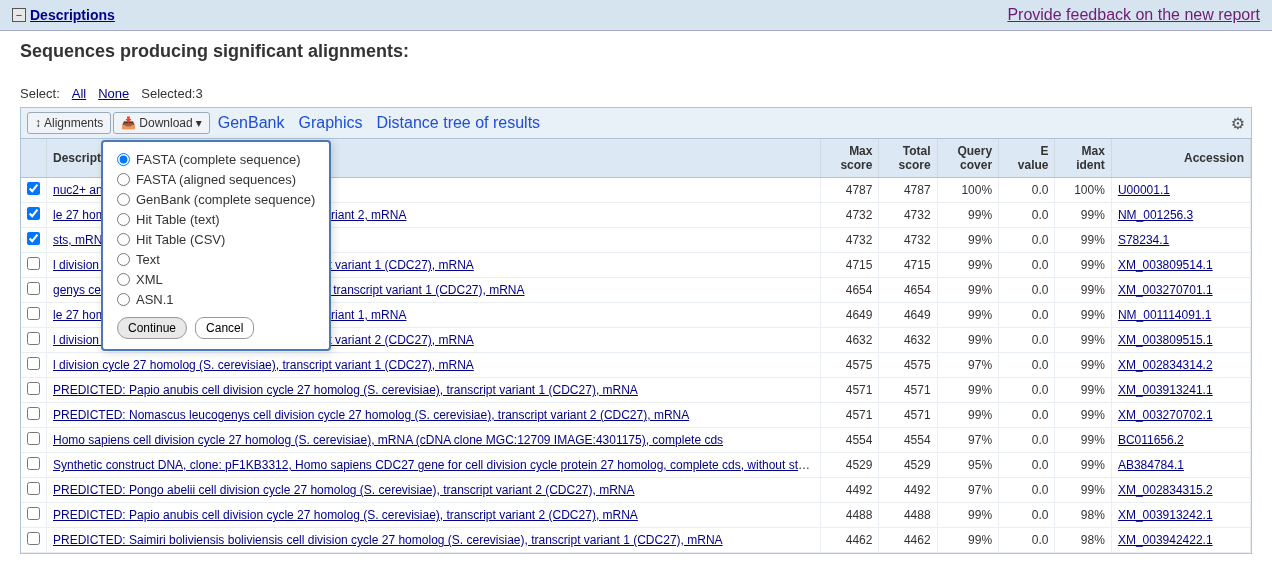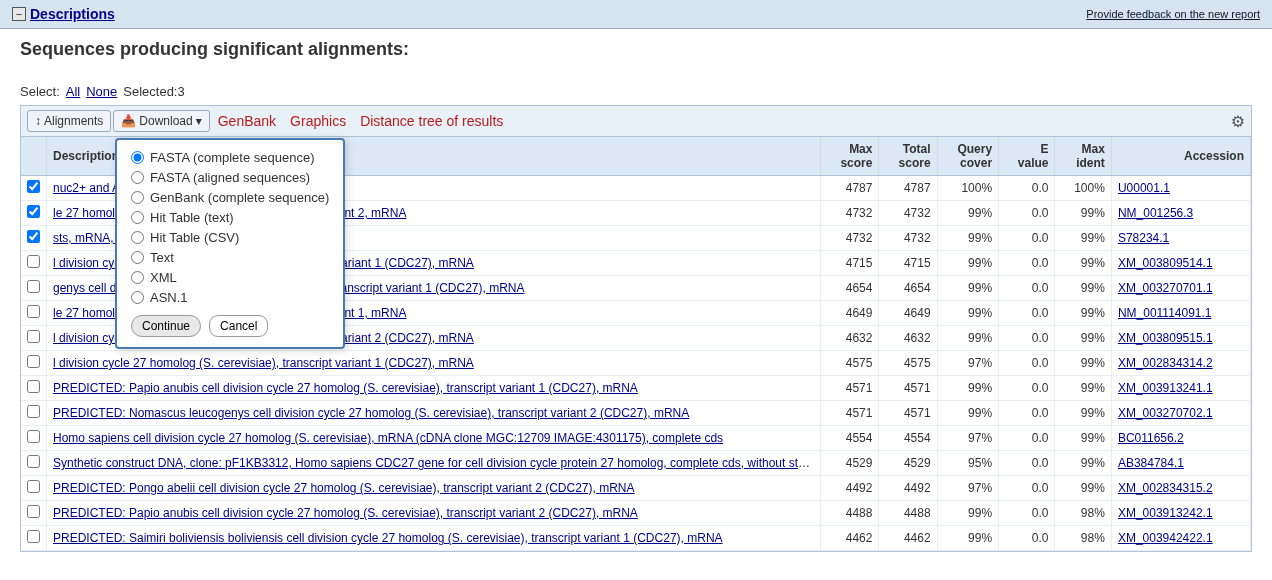--- a/index.html
+++ b/index.html
@@ -32,40 +32,40 @@
       text-decoration: none;
     }
     .descriptions-link {
       color: #00008b;
       font-weight: bold;
       text-decoration: underline;
       cursor: pointer;
       font-size: 14px;
     }
     .feedback-link {
-      color: #0f172a;
+      color: #701a75;
       text-decoration: underline;
       cursor: pointer;
-      font-size: 11px;
+      font-size: 16px;
     }
 
     .main-content {
       padding: 10px 20px;
     }
 
     .sequences-header {
       font-weight: bold;
       font-size: 18px;
       margin-bottom: 24px;
     }
 
     .select-row {
       display: flex;
       align-items: center;
-      gap: 6px;
+      gap: 12px;
       margin-bottom: 6px;
       font-size: 13px;
     }
     .select-row a {
       color: #00008b;
       text-decoration: underline;
       cursor: pointer;
     }
 
     .toolbar {
@@ -85,24 +85,24 @@
       gap: 3px;
       background: #f0f4f8;
       border: 1px solid #9ab;
       border-radius: 3px;
       padding: 3px 7px;
       cursor: pointer;
       font-size: 12px;
       color: #333;
     }
     .toolbar-link {
-      color: #b91c1c;
+      color: #1d4ed8;
       text-decoration: none;
       cursor: pointer;
-      font-size: 14px;
+      font-size: 16px;
       padding: 0 6px;
     }
     .gear-icon {
       margin-left: auto;
       cursor: pointer;
       color: #555;
       font-size: 16px;
     }
 
     
@@ -110,21 +110,20 @@
       position: absolute;
       top: 32px;
       left: 80px;
       background: #fff;
       border: 2px solid #4a7ab5;
       border-radius: 4px;
       padding: 10px 14px;
       z-index: 100;
       min-width: 200px;
       box-shadow: 2px 2px 8px rgba(0,0,0,0.15);
-      margin-left: 14px;
     }
     .dropdown-option {
       display: flex;
       align-items: center;
       gap: 6px;
       margin-bottom: 5px;
       font-size: 13px;
       cursor: pointer;
     }
     .dropdown-option input[type="radio"] {

